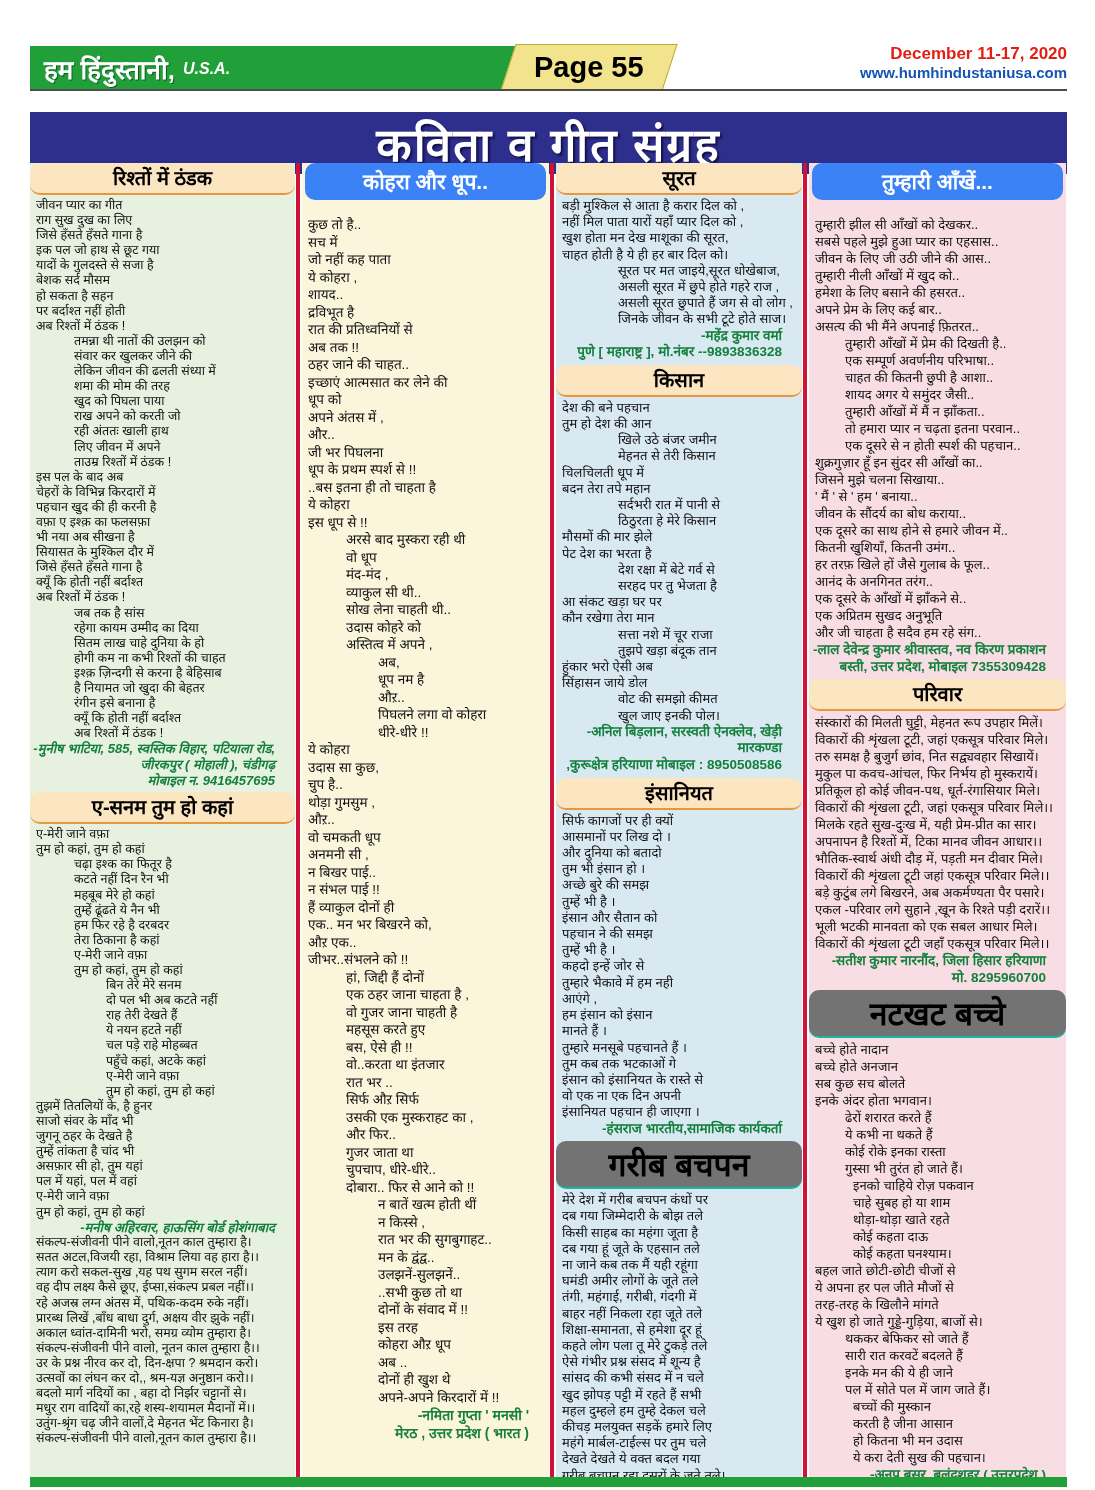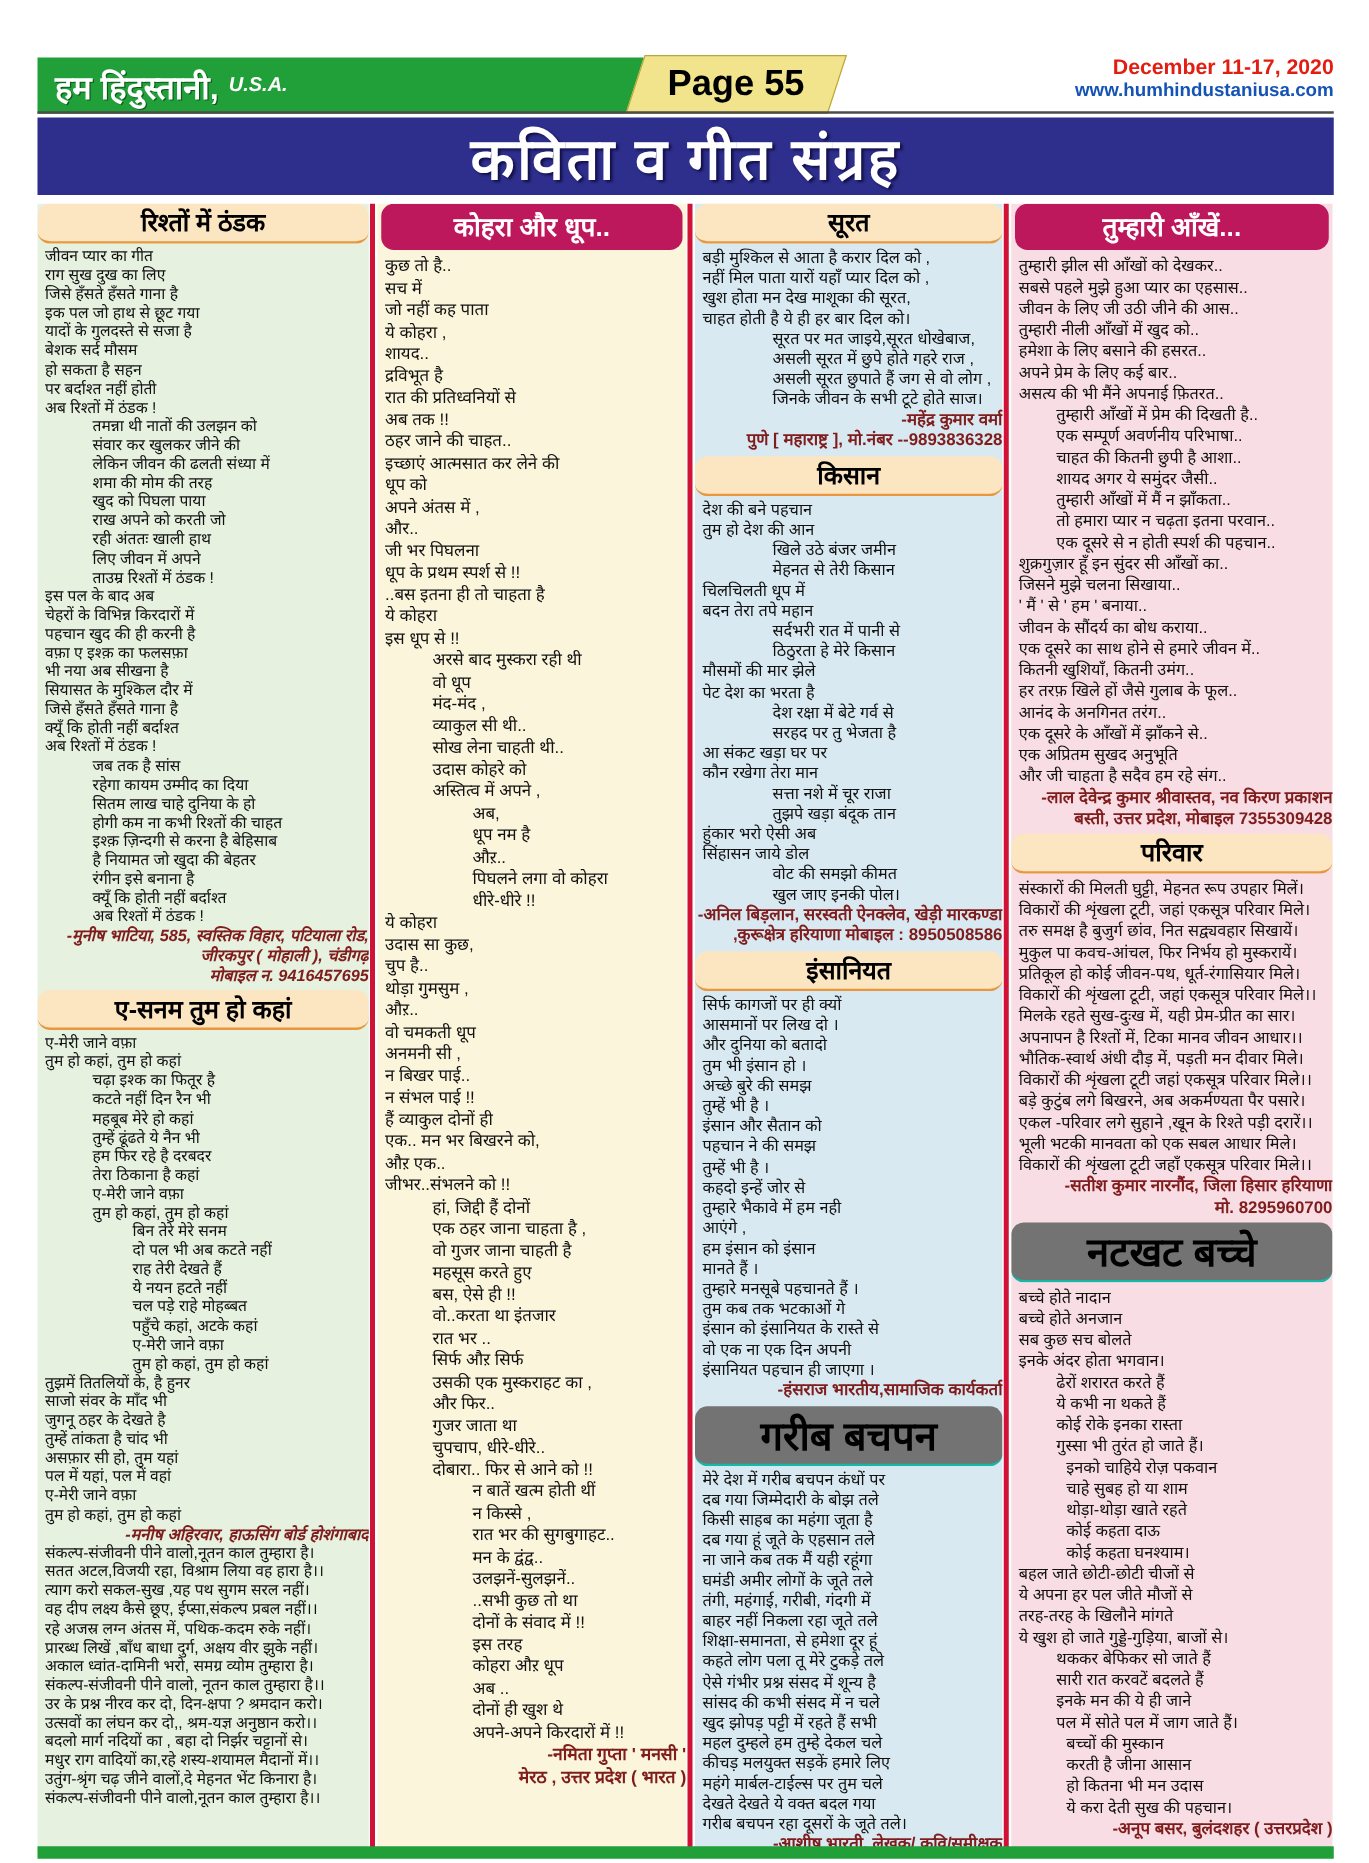--- a/index.html
+++ b/index.html
@@ -12,50 +12,50 @@
   .paper-name { color:#ffffff; font-weight:bold; font-size:26px; text-shadow:1px 1px 0 #0a5c1a; }
   .paper-suffix { color:#ffffff; font-weight:bold; font-style:italic; font-size:16px; margin-left:8px; }
   .page-box { position:absolute; left:508px; top:44px; width:162px; height:47px; background:#f2e48c; border:1px solid #b9a83a; transform:skewX(-18deg); display:flex; align-items:center; justify-content:center; }
   .page-box span { transform:skewX(18deg); font-weight:bold; font-size:29px; color:#000; }
   .head-rule { position:absolute; left:30px; top:89px; width:1037px; height:2px; background:#4c4c4c; }
   .date-block { position:absolute; right:28px; top:44px; text-align:right; }
   .date-line { color:#e21d12; font-weight:bold; font-size:17px; }
   .site-line { color:#1553b5; font-weight:bold; font-size:15px; }
 
   
-  .banner { position:absolute; left:30px; top:94px; width:1037px; height:62px; background:#2e2e8c; display:flex; align-items:center; justify-content:center; }
+  .banner { position:absolute; left:30px; top:112px; width:1037px; height:62px; background:#2e2e8c; display:flex; align-items:center; justify-content:center; }
   .banner-title { color:#ffffff; font-weight:bold; font-size:46px; letter-spacing:2px; text-shadow:2px 2px 2px #11114a; }
 
   
   .col { position:absolute; top:163px; height:1319px; overflow:hidden; }
   .col-1 { left:30px;  width:265px; background:#e6f1e0; }
   .col-2 { left:302px; width:247px; background:#fbf5dc; }
   .col-3 { left:556px; width:246px; background:#d9e9f2; }
   .col-4 { left:809px; width:257px; background:#f8dde4; }
   .vsep { position:absolute; top:163px; height:1319px; width:4px; background:#cf1236; }
   .vsep-a { left:296px; } .vsep-b { left:550px; } .vsep-c { left:803px; }
 
   .sec-header { text-align:center; font-weight:bold; color:#000; margin:4px 0 3px;border-radius:10px; }
   .sec-header.peach { background:#fce5c1; border-bottom:2px solid #e8973f; font-size:20px; padding:1px 0 2px; }
   .sec-header.peach-big { background:#737373; border-bottom:2px solid #14b8a6; font-size:32px; padding:1px 0 2px; }
-  .sec-header.red { background:#be185d; color:#ffffff; font-size:21px; padding:4px 0 5px; margin:3px 3px 4px; }
+  .sec-header.red { background:#3b82f6; color:#ffffff; font-size:21px; padding:4px 0 5px; margin:3px 3px 16px; }
   .section:first-child .sec-header { margin-top:0; }
 
   .line { color:#111; padding-left:6px; white-space:nowrap; }
   .col-1 .line { font-size:12.5px; line-height:15.1px; }
   .col-2 .line { font-size:13.5px; line-height:17.5px; }
   .col-3 .line { font-size:13px;   line-height:16.2px; }
   .col-4 .line { font-size:13px;   line-height:17px; }
   .line.i1 { padding-left:44px; }
   .line.i2 { padding-left:76px; }
   .col-3 .line.i1 { padding-left:62px; }
   .col-4 .line.i1 { padding-left:36px; }
   .col-4 .line.i2 { padding-left:44px; }
 
-  .sig { font-weight:bold; text-align:right; padding-right:0; color:#7f1d1d; }
+  .sig { font-weight:bold; text-align:right; padding-right:20px; color:#15803d; }
   .col-1 .sig { font-size:13px; line-height:15.6px;font-style:italic; }
   .col-2 .sig { font-size:14px; line-height:18px; }
   .col-3 .sig { font-size:13.5px; line-height:16.6px; }
   .col-4 .sig { font-size:13.5px; line-height:17px; }
 
   .bottom-bar { position:absolute; left:30px; top:1477px; width:1037px; height:10px; background:#21a039; }
 </style>
 </head>
 <body>
 

